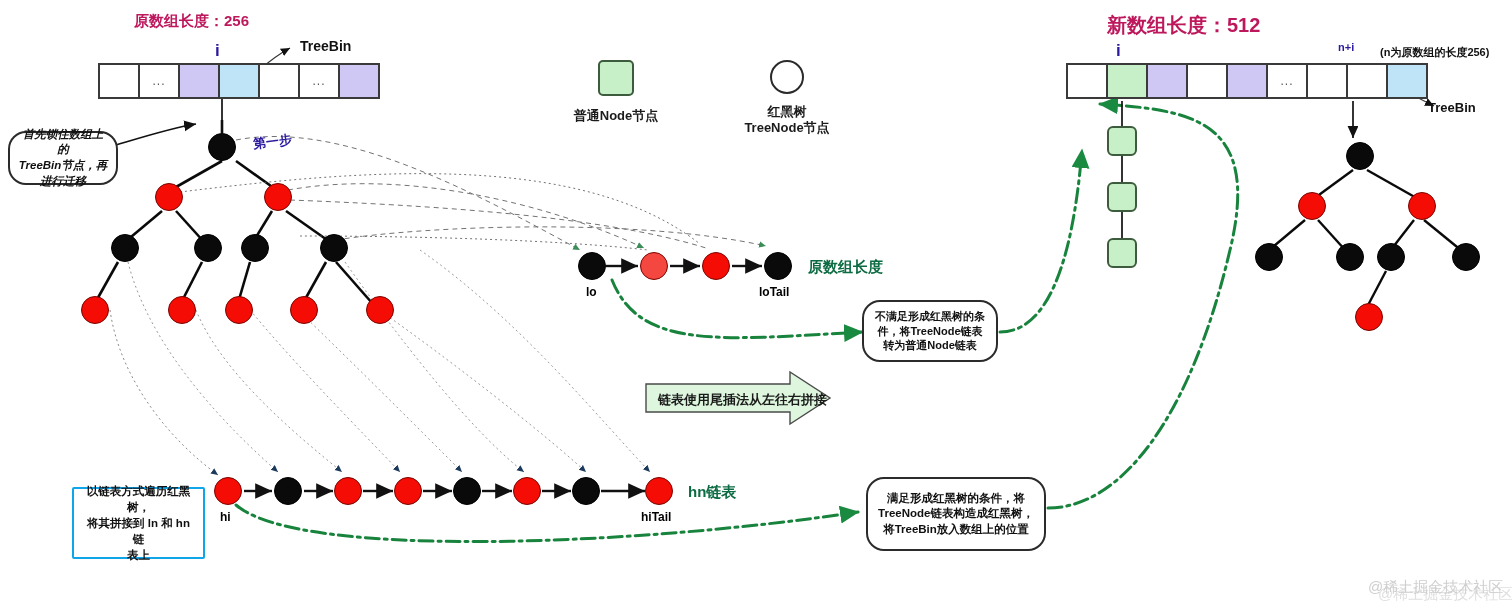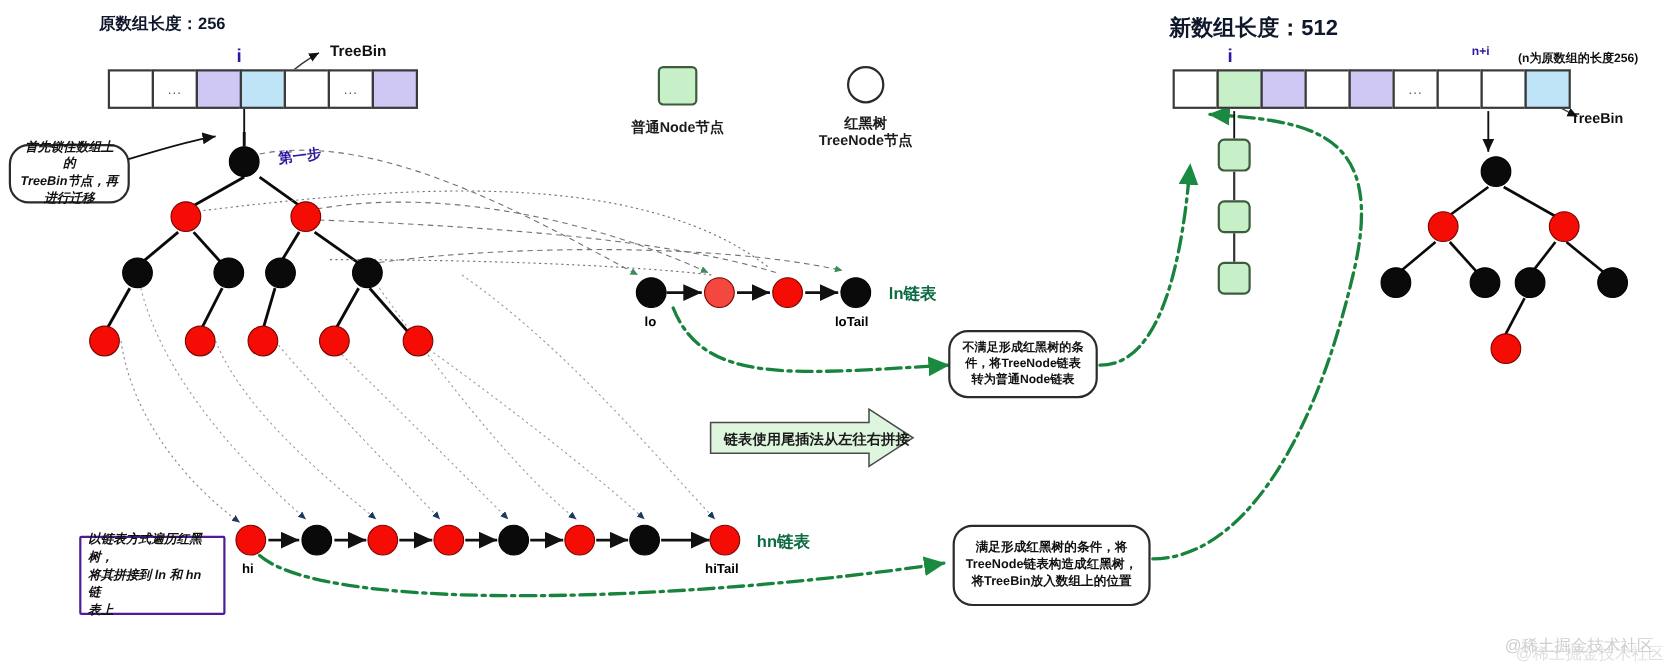--- a/index.html
+++ b/index.html
@@ -29,25 +29,25 @@
 
   
   .gnode{position:absolute;width:30px;height:30px;background:#c8f0c8;
          border:2px solid #3d5c3d;border-radius:6px;box-sizing:border-box;}
 
   
   .bubble{position:absolute;border:2px solid #2b2b2b;border-radius:18px;
           background:#ffffff;box-sizing:border-box;display:flex;align-items:center;
           justify-content:center;text-align:center;font-weight:bold;color:#111;
           line-height:1.35;padding:4px 8px;}
-  .note{position:absolute;border:2px solid #4c1d95;background:#ffffff;box-sizing:border-box;
-        display:flex;align-items:center;justify-content:center;
-        font-weight:bold;color:#111;line-height:1.4;padding:4px 6px;font-style:italic;}
-
-  .banner{position:absolute;font-weight:bold;color:#0f172a;}
+  .note{position:absolute;border:2px solid #0ea5e9;background:#ffffff;box-sizing:border-box;
+        display:flex;align-items:center;justify-content:center;text-align:center;
+        font-weight:bold;color:#111;line-height:1.4;padding:4px 6px;}
+
+  .banner{position:absolute;font-weight:bold;color:#be185d;margin-left:44px;}
   .legendtxt{position:absolute;text-align:center;font-weight:bold;color:#1b1b1b;
              line-height:1.3;}
   .legendsq{position:absolute;width:36px;height:36px;background:#c8f0c8;
             border:2px solid #3d5c3d;border-radius:5px;box-sizing:border-box;}
   .legendci{position:absolute;width:34px;height:34px;border:2px solid #2a2a2a;
             border-radius:50%;background:#fff;box-sizing:border-box;}
   .idx{position:absolute;font-weight:bold;color:#2b1a9e;}
   .sub{position:absolute;font-weight:bold;color:#111;}
   .chainlbl{position:absolute;font-weight:bold;color:#0c6b42;}
   .nodelbl{position:absolute;font-weight:bold;color:#000000;font-size:12px;}
@@ -214,21 +214,21 @@
 <div class="bubble" style="left:862px;top:300px;width:136px;height:62px;font-size:11px;white-space:pre-line;">不满足形成红黑树的条
 件，将TreeNode链表
 转为普通Node链表</div>
 
 <div class="bubble" style="left:866px;top:477px;width:180px;height:74px;font-size:11.5px;white-space:pre-line;">满足形成红黑树的条件，将
 TreeNode链表构造成红黑树，
 将TreeBin放入数组上的位置</div>
 
 <div class="abs lbl" style="left:658px;top:391px;font-size:13px;">链表使用尾插法从左往右拼接</div>
 
-<div class="chainlbl" style="left:808px;top:258px;font-size:15px;">ln链表</div>
+<div class="chainlbl" style="left:808px;top:258px;font-size:15px;">原数组长度</div>
 <div class="nodelbl" style="left:586px;top:285px;">lo</div>
 <div class="nodelbl" style="left:759px;top:285px;">loTail</div>
 
 <div class="chainlbl" style="left:688px;top:483px;font-size:15px;">hn链表</div>
 <div class="nodelbl" style="left:220px;top:510px;">hi</div>
 <div class="nodelbl" style="left:641px;top:510px;">hiTail</div>
 
 <div class="watermark" style="left:1368px;top:578px;">@稀土掘金技术社区</div>
 <div class="watermark" style="left:1378px;top:585px;opacity:.65;">@稀土掘金技术社区</div>
 

